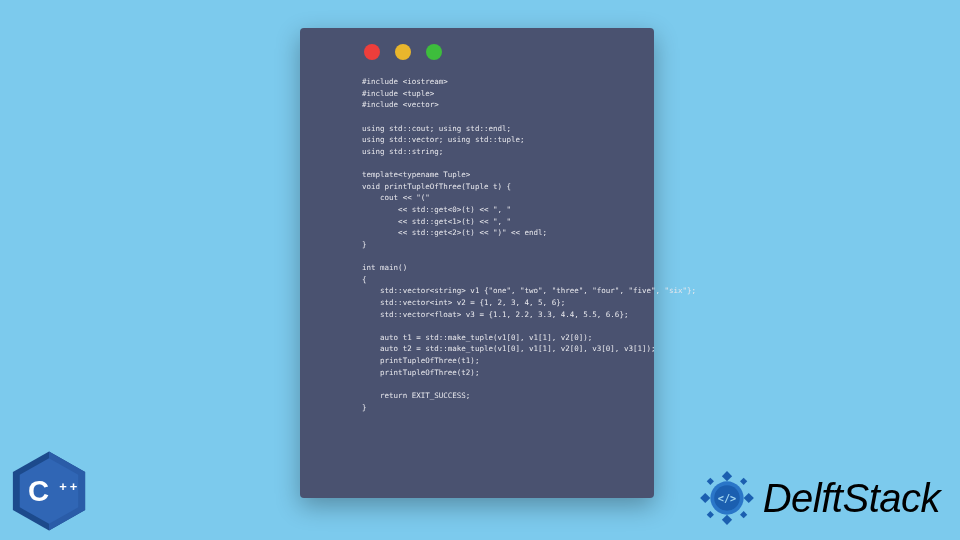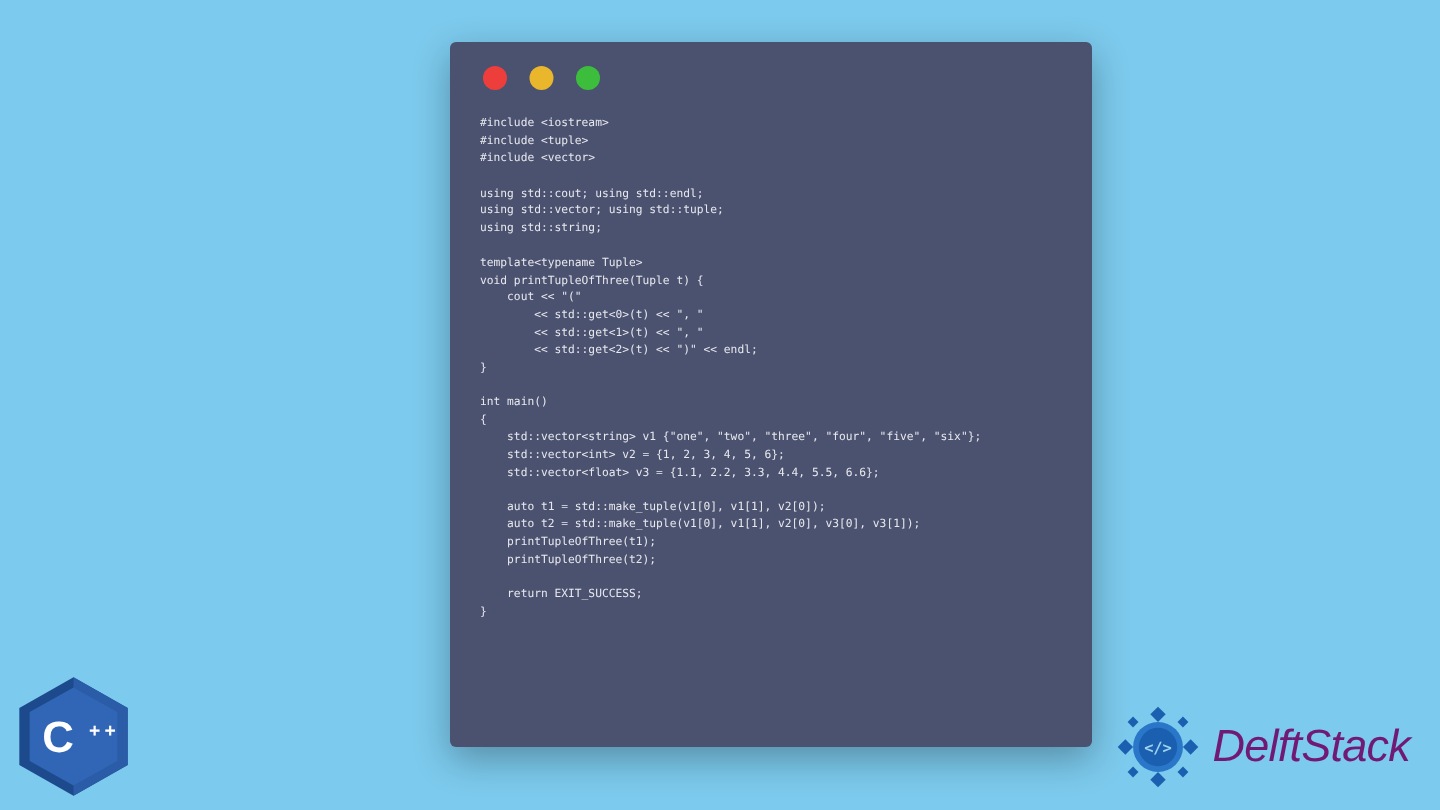--- a/index.html
+++ b/index.html
@@ -8,25 +8,26 @@
       height: 540px;
       background: #7ccaed;
       position: relative;
       font-family: Arial, sans-serif;
       overflow: hidden;
     }
     .code-window {
       position: absolute;
       left: 300px;
       top: 28px;
-      width: 428px;
+      width: 354px;
       height: 470px;
       background: #4a5270;
       border-radius: 4px;
       box-shadow: 0 8px 24px rgba(0,0,0,0.3);
+      padding-left: 42px;
     }
     .window-controls {
       display: flex;
       gap: 15px;
       padding: 16px 0 0 22px;
     }
     .dot {
       width: 16px;
       height: 16px;
       border-radius: 50%;
@@ -56,24 +57,24 @@
       display: flex;
       align-items: center;
       gap: 4px;
     }
     .delft-badge {
       width: 64px;
       height: 64px;
       position: relative;
     }
     .delft-text {
-      font-size: 30px;
+      font-size: 40px;
       font-weight: 500;
       font-style: italic;
-      color: #701a75;
+      color: #000000;
       letter-spacing: -0.5px;
     }
   </style>
 </head>
 <body>
 
 <div class="code-window">
   <div class="window-controls">
     <div class="dot dot-red"></div>
     <div class="dot dot-yellow"></div>

